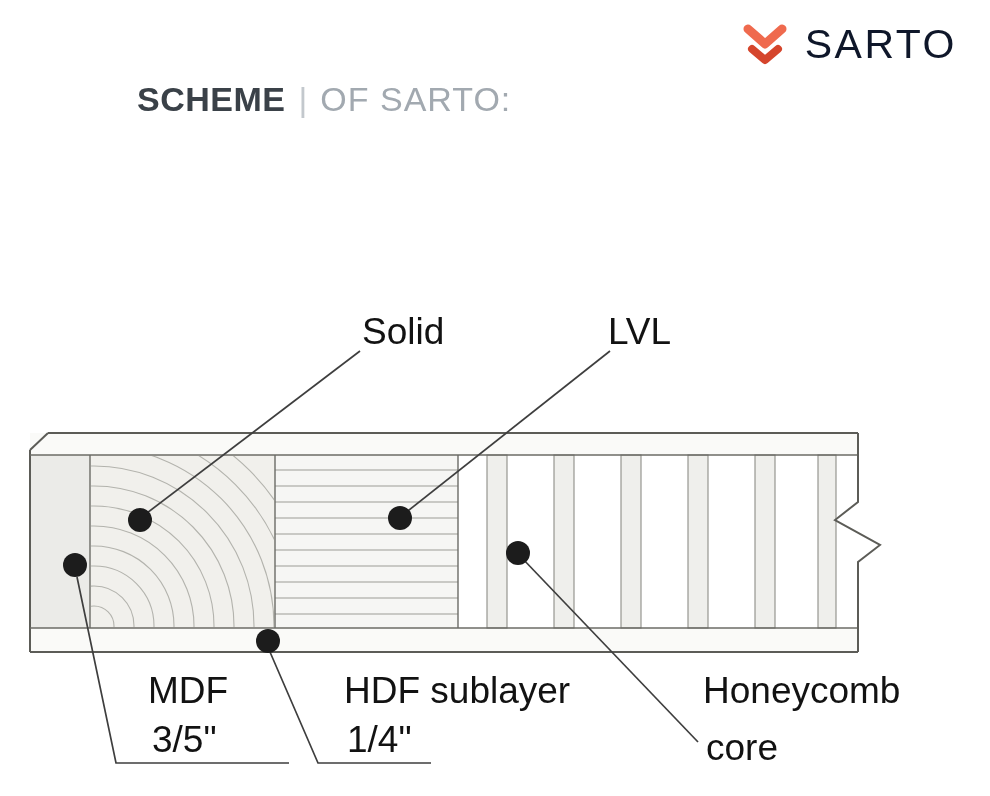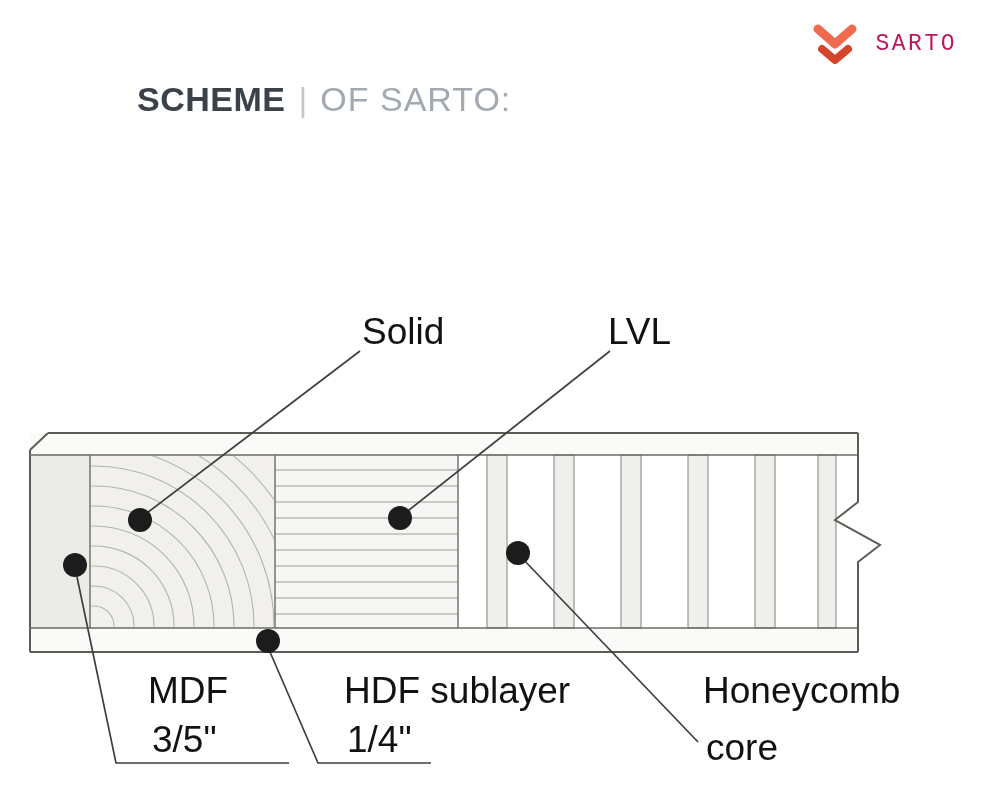--- a/index.html
+++ b/index.html
@@ -7,21 +7,21 @@
     position:relative;width:990px;height:796px;background:#ffffff;overflow:hidden;
     font-family:"Liberation Sans",sans-serif;
   }
   
   .heading{position:absolute;left:137px;top:80px;display:flex;align-items:center;gap:13px;font-size:34px;}
   .h-strong{font-weight:700;color:#3a4148;letter-spacing:.5px;}
   .h-sep{color:#c3c8cd;font-weight:300;}
   .h-light{color:#a2a9b0;font-weight:400;letter-spacing:1px;}
   
   .brand{position:absolute;top:20px;right:33px;display:flex;align-items:center;gap:13px;}
-  .brand-name{color:#be185d;font-size:23px;letter-spacing:2.5px;font-family:Liberation Mono, monospace;}
+  .brand-name{color:#0f172a;font-size:41px;letter-spacing:2.5px;}
   
   .diagram{position:absolute;left:0;top:0;}
   .ol{stroke:#5c5c57;stroke-width:2;fill:none;stroke-linejoin:miter;}
   .ol-thin{stroke:#6b6b66;stroke-width:1.4;fill:none;}
   .grain{stroke:#b3b3ad;stroke-width:1.1;fill:none;}
   .lvl-line{stroke:#9b9b95;stroke-width:1.2;}
   .slat{fill:#efefec;stroke:#8d8d88;stroke-width:1.1;}
   .dot{fill:#1c1c1c;}
   .leader{stroke:#3e3e3e;stroke-width:1.7;fill:none;}
   .dlabel{font-family:"Liberation Sans",sans-serif;font-size:37px;fill:#121212;}

